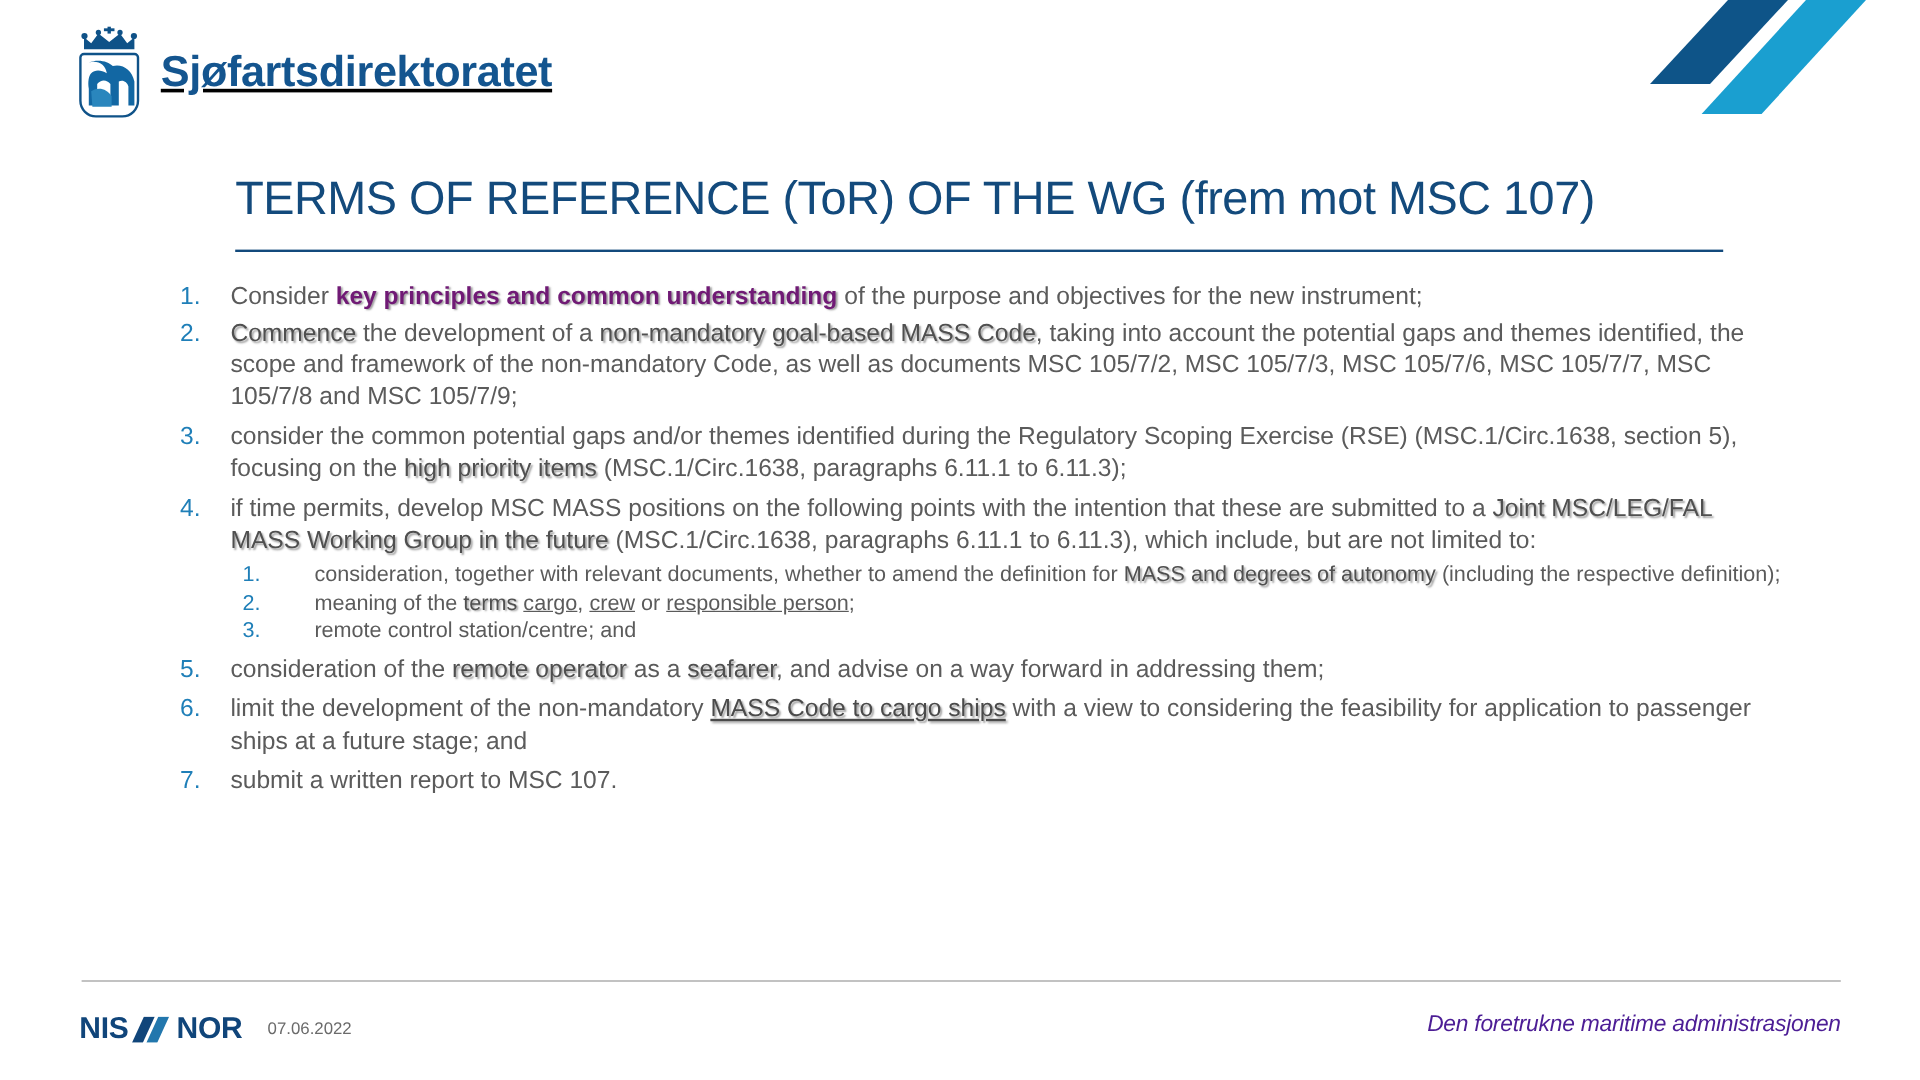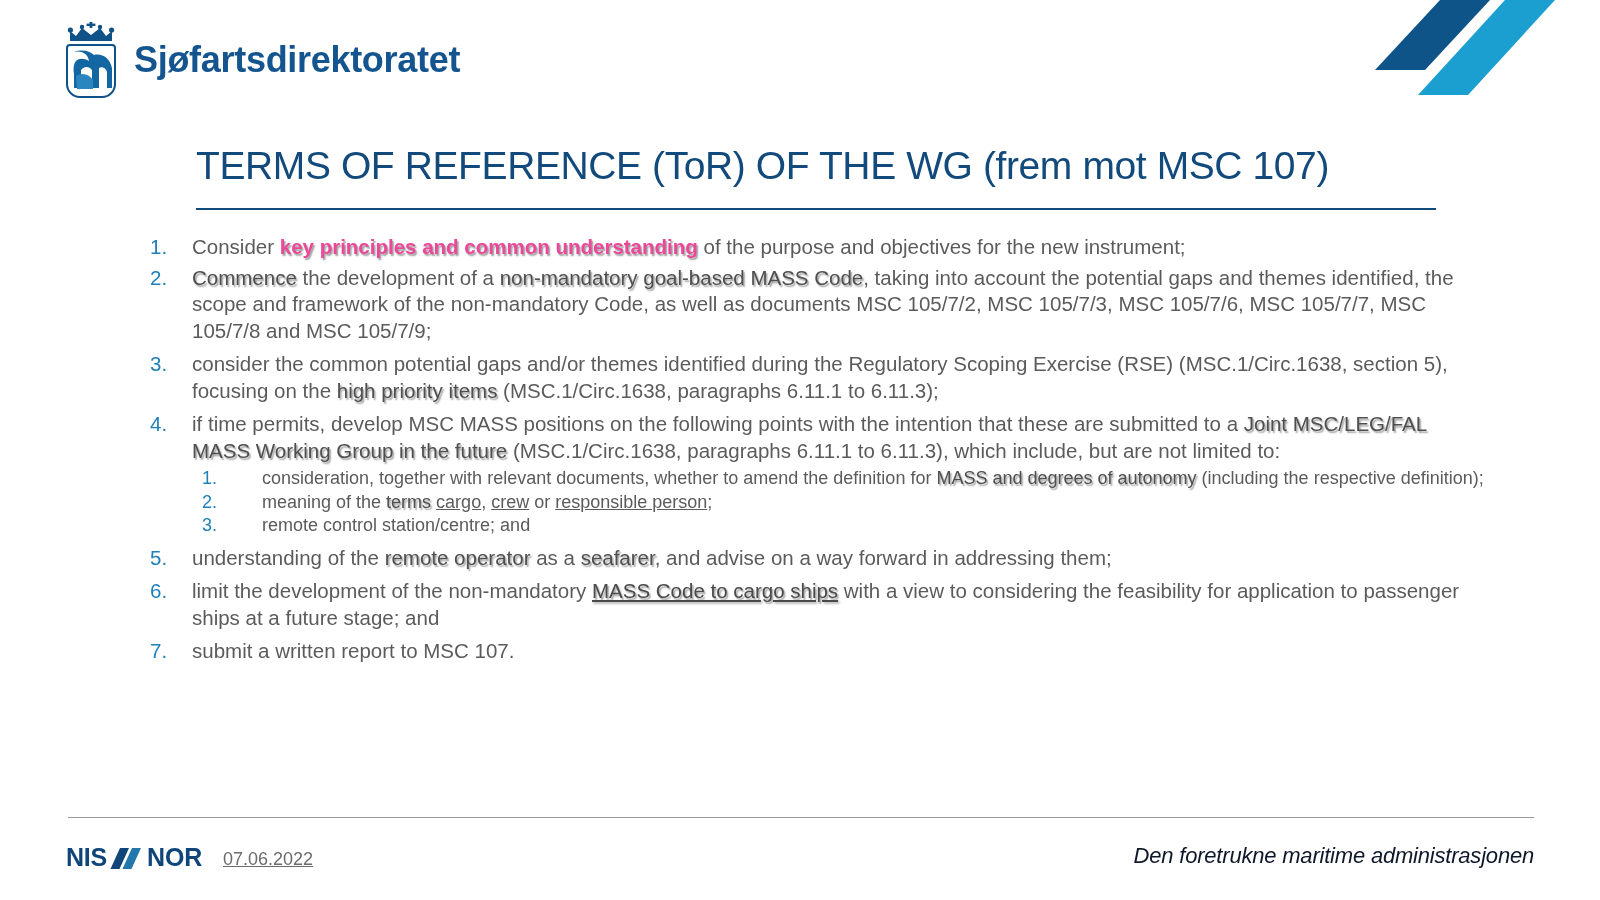--- a/index.html
+++ b/index.html
@@ -22,20 +22,21 @@
     width: 1600px;
     height: 120px;
   }
 
   #nma-logo {
     position: absolute;
     left: 62px;
     top: 22px;
     display: flex;
     gap: 12px;
+    text-decoration: underline;
   }
   #nma-logo .crest {
     position: relative;
     width: 60px;
     height: 76px;
   }
   #nma-logo .crown {
     position: absolute;
     left: 5px;
     top: 0px;
@@ -143,21 +144,21 @@
     line-height: 23.5px;
   }
   .sub-item > .content { flex: 1 1 auto; margin-left: 12px; }
 
   .gap-sm { height: 7px; }
   .gap-xs { height: 4px; }
 
   
   .emph {
     font-weight: bold;
-    color: #ec4899;
+    color: #701a75;
     text-shadow: 1.5px 1.5px 1.6px rgba(140,140,140,0.85);
   }
   .emph-sh {
     color: #4f4f4f;
     text-shadow: 1.5px 1.5px 1.6px rgba(150,150,150,0.9);
   }
   .uline { text-decoration: underline; }
   .emph-u {
     color: #4a4a4a;
     text-decoration: underline;
@@ -197,31 +198,30 @@
     width: 34px;
     height: 22px;
     margin: 0 3px;
     position: relative;
     overflow: hidden;
   }
   #footer-date {
     position: absolute;
     left: 223px;
     top: 44px;
-    font-size: 18px;
+    font-size: 14px;
     color: #6b6b6b;
-    text-decoration: underline;
   }
   #footer-tagline {
     position: absolute;
     right: 66px;
     top: 38px;
-    font-size: 22px;
+    font-size: 19px;
     font-style: italic;
-    color: #0f172a;
+    color: #4c1d95;
     letter-spacing: -0.2px;
   }
 </style>
 </head>
 <body>
 
 <div id="slide-header">
 
   <div id="nma-logo">
     <div class="crest">
@@ -310,21 +310,21 @@
           </div>
         </div>
       </div>
     </div>
   </div>
   <div class="gap-xs"></div>
 
   <div class="tor-item">
     <div class="marker">5.</div>
     <div class="content">
-      <span>understanding of the </span><span class="emph-sh">remote operator</span><span> as a </span><span class="emph-sh">seafarer</span><span>, and advise on a way forward in addressing them;</span>
+      <span>consideration of the </span><span class="emph-sh">remote operator</span><span> as a </span><span class="emph-sh">seafarer</span><span>, and advise on a way forward in addressing them;</span>
     </div>
   </div>
   <div class="gap-sm"></div>
 
   <div class="tor-item">
     <div class="marker">6.</div>
     <div class="content">
       <span>limit the development of the non-mandatory </span><span class="emph-u">MASS Code to cargo ships</span><span> with a view to considering the feasibility for application to passenger ships at a future stage; and</span>
     </div>
   </div>

